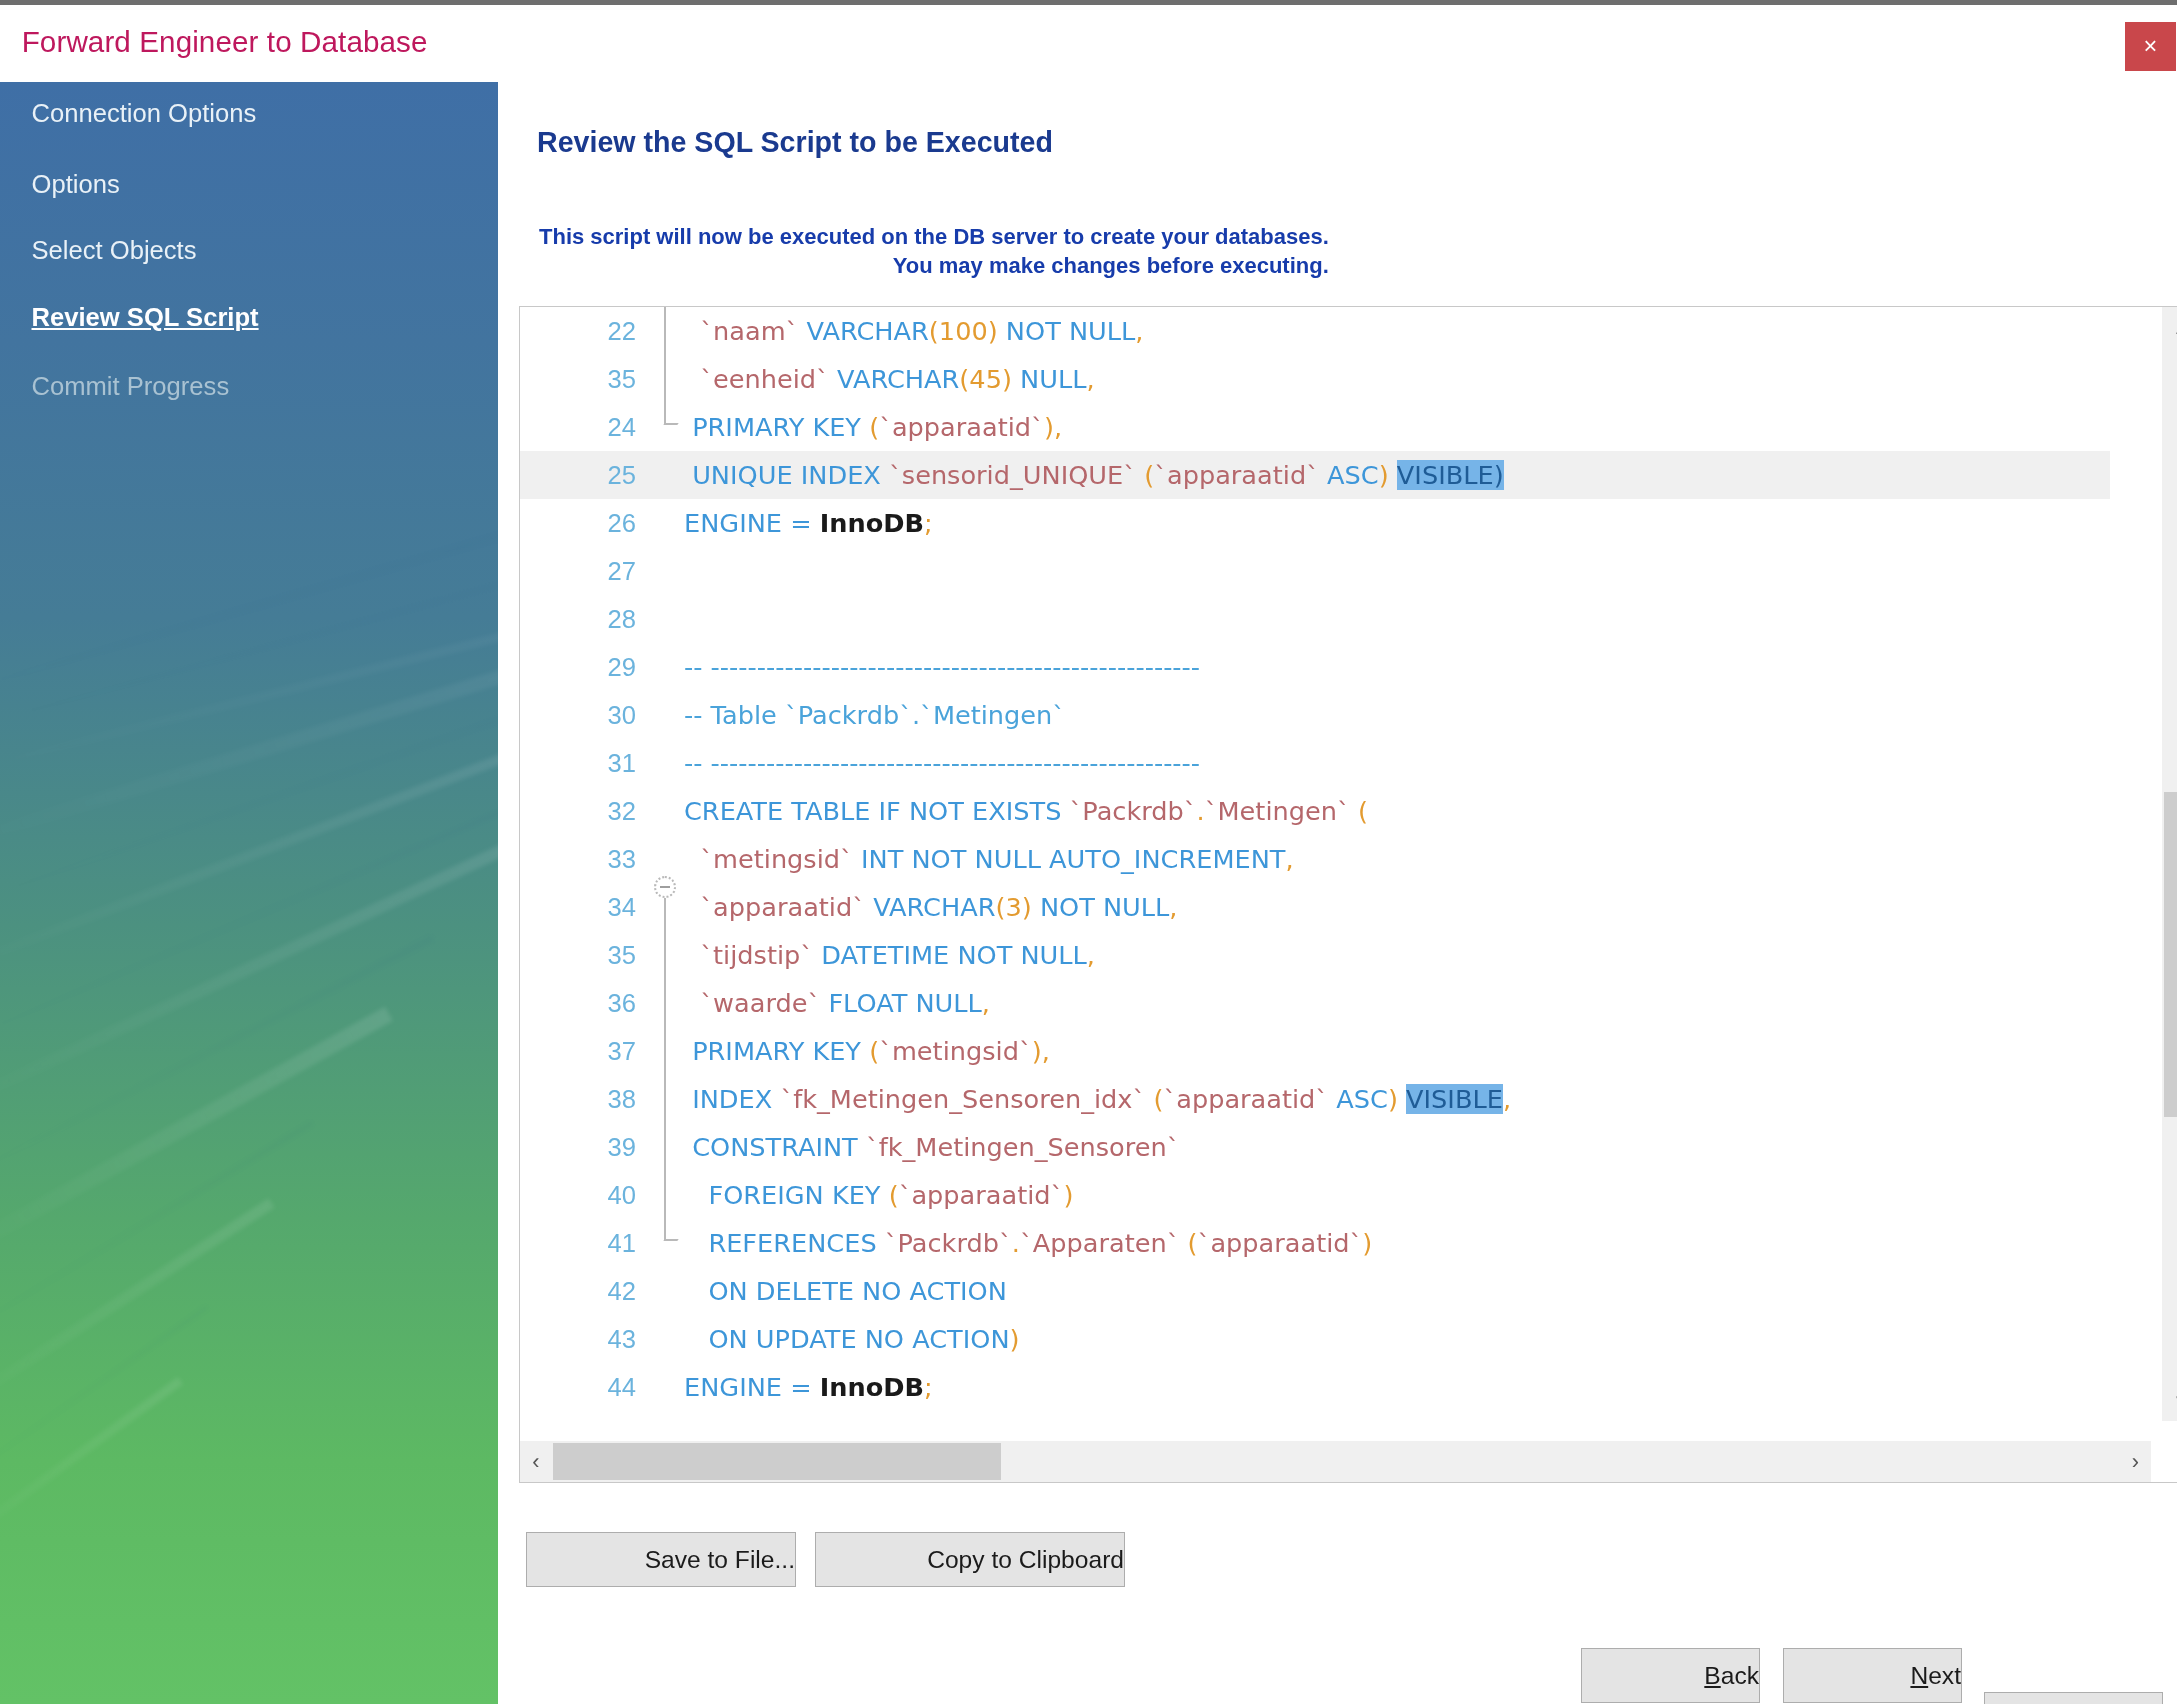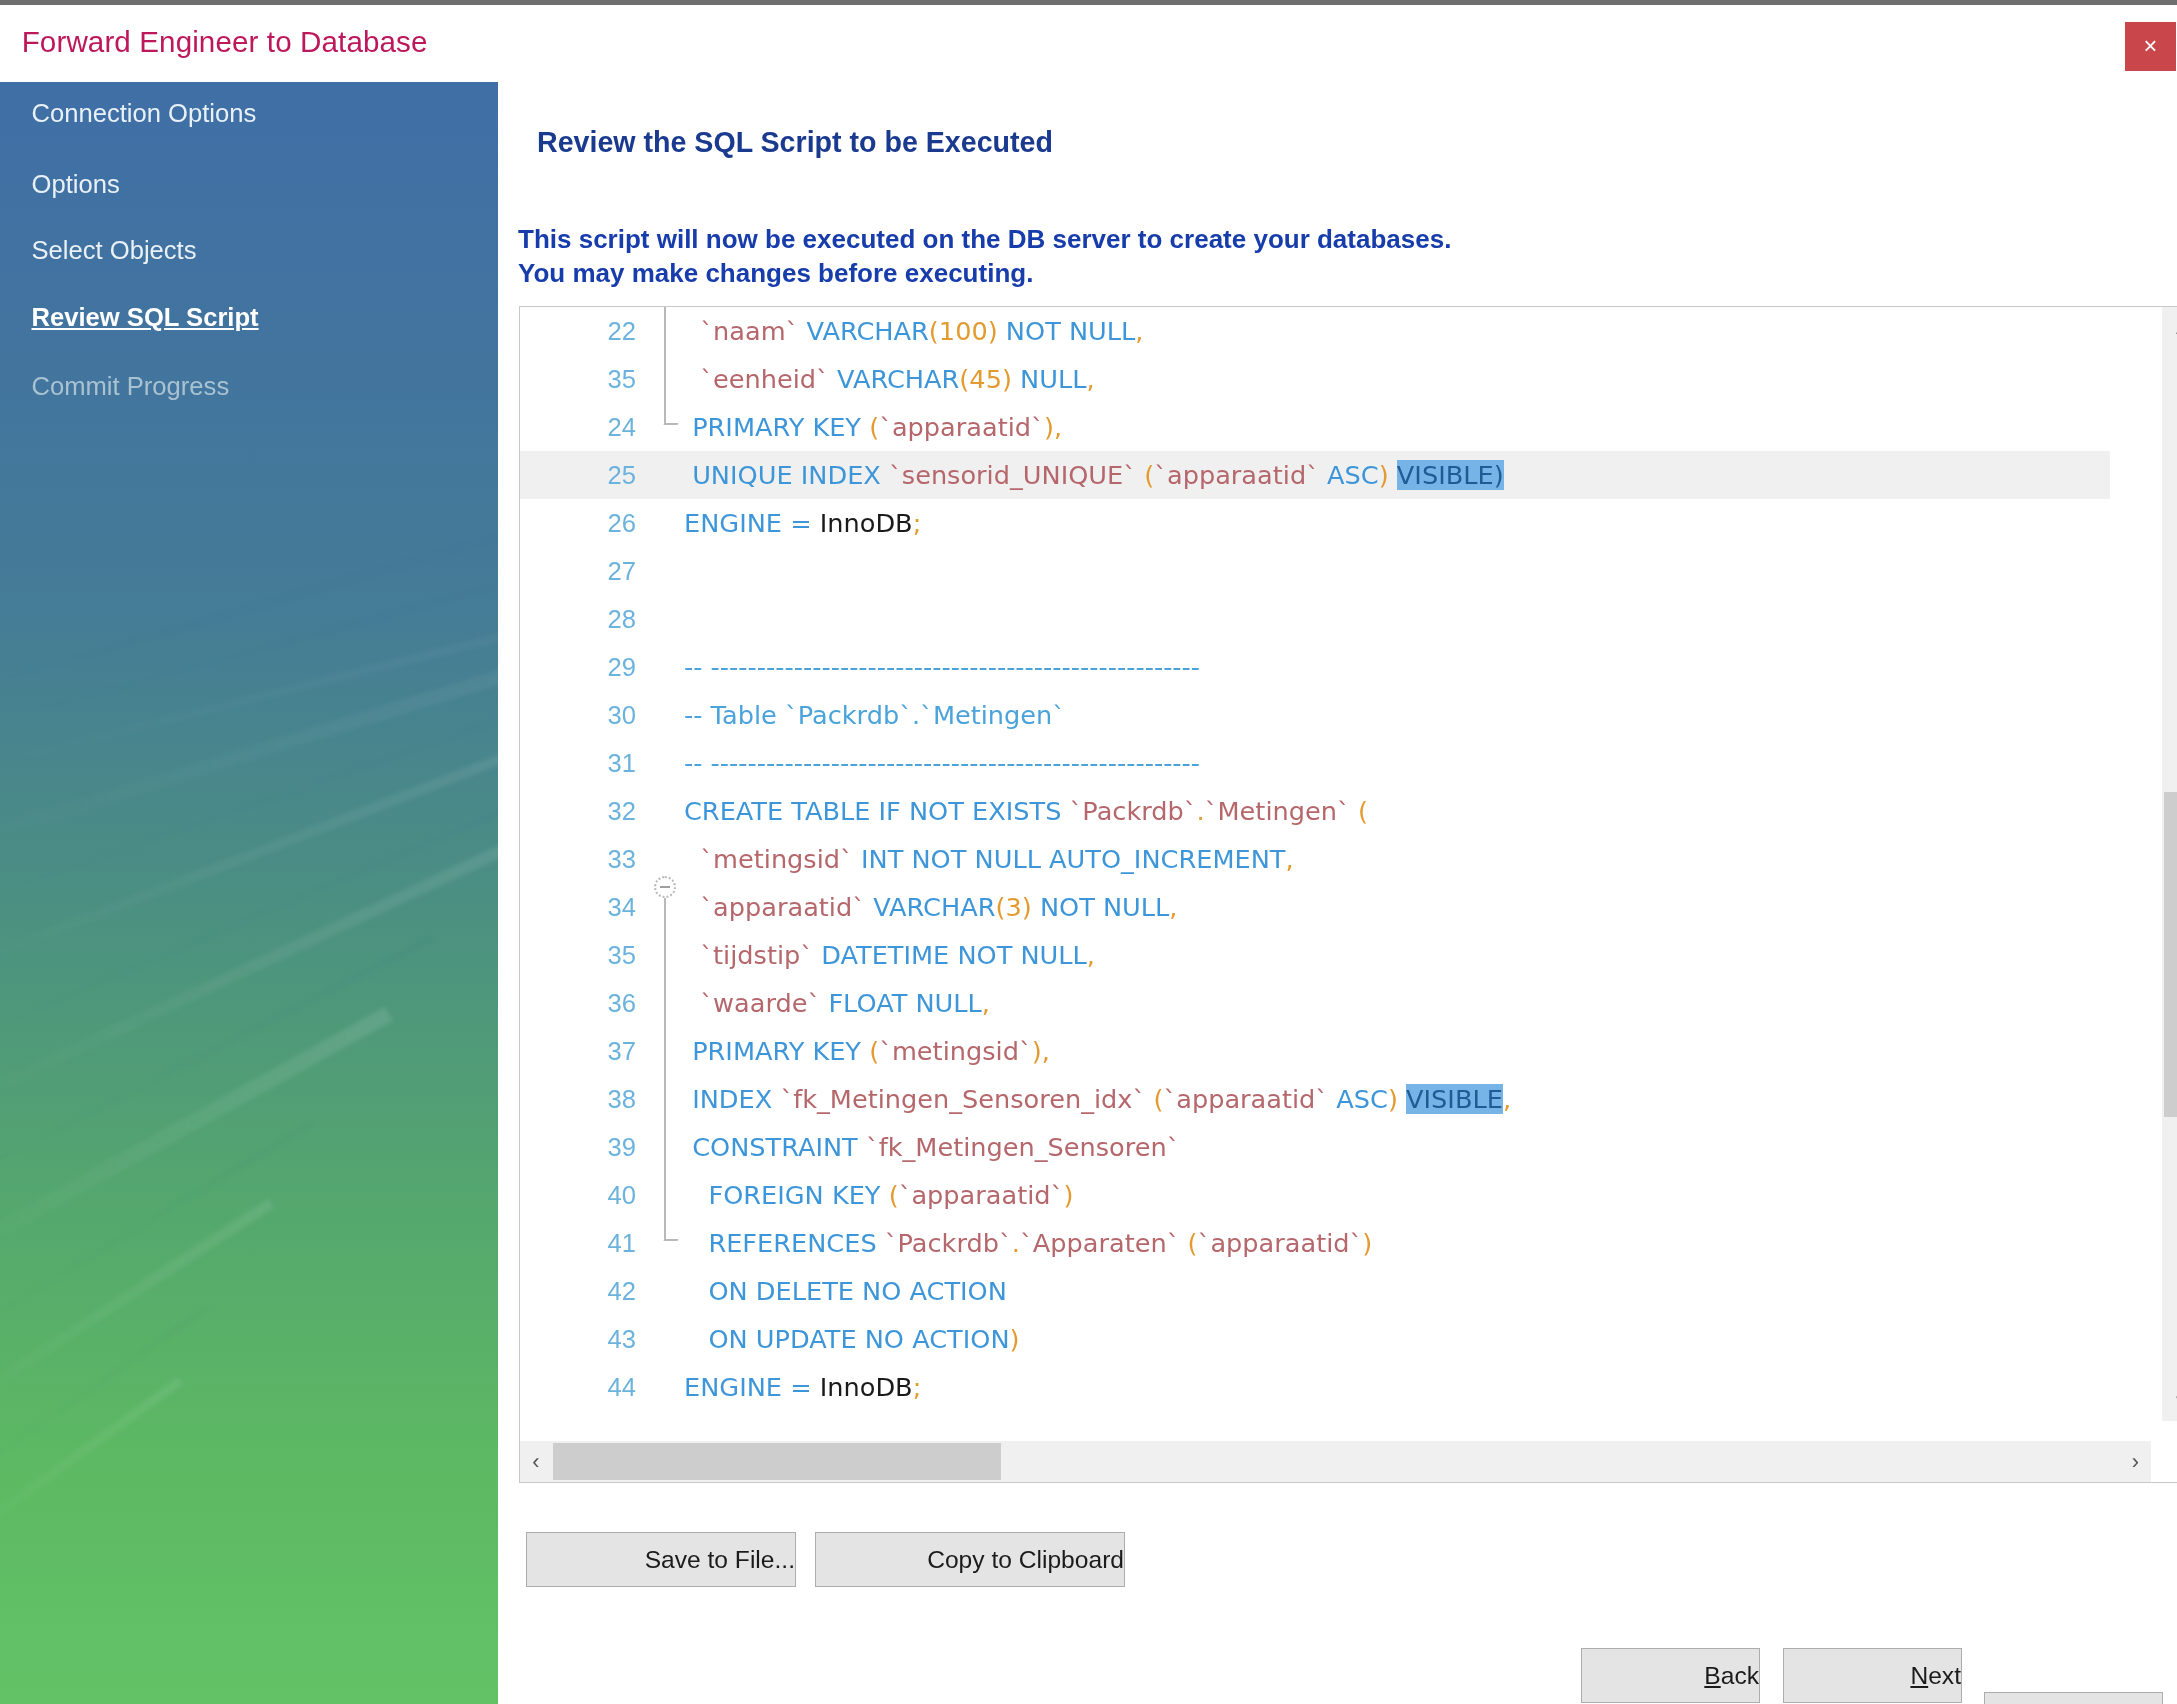--- a/index.html
+++ b/index.html
@@ -114,25 +114,26 @@
   #page-heading {
     position: absolute;
     left: 39px; top: 44px;
     font-size: 28.6px;
     font-weight: bold;
     color: #1a3a8f;
     white-space: nowrap;
   }
   #intro-text {
     position: absolute;
-    left: 20px; top: 140px;
-    font-size: 26px;
+    left: 41px; top: 140px;
+    font-size: 22px;
     font-weight: bold;
     color: #173cab;
     line-height: 1.33;
+    text-align: right;
   }
 
   
   #editor-frame {
     position: absolute;
     left: 21px; top: 224px;
     width: 1682px;
     height: 1177px;
     border: 1px solid #c8c8c8;
     background: #ffffff;
@@ -171,21 +172,21 @@
     font-size: 25.6px;
     line-height: 48px;
     color: #4096d8;
     white-space: pre;
   }
   .kw    { color: #3d96d9; }
   .ident { color: #b5676b; }
   .num   { color: #e39b30; }
   .punct { color: #e39b30; }
   .cmt   { color: #4aa3da; }
-  .eng   { color: #1a1a1a; font-weight: normal; }
+  .eng   { color: #1a1a1a; font-weight: bold; }
   .sel   { background: #76b4e8; color: #1f5c96; }
 
   
   #fold-a {
     position: absolute;
     left: 144px; top: 0px;
     width: 2px; height: 118px;
     background: #b9b9b9;
   }
   #fold-a-foot {

